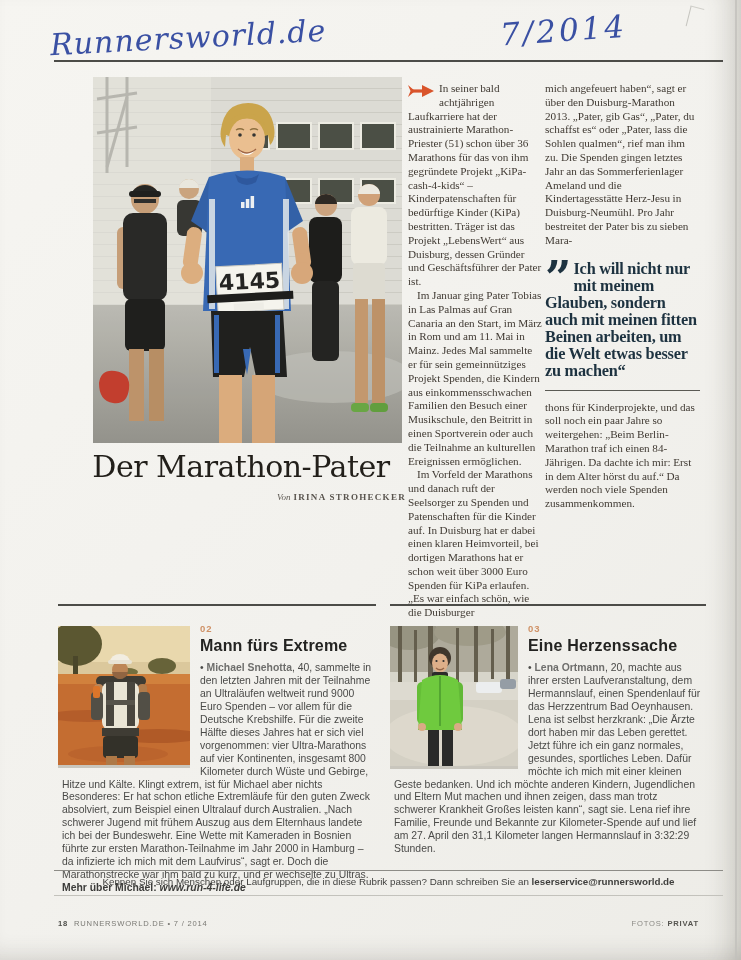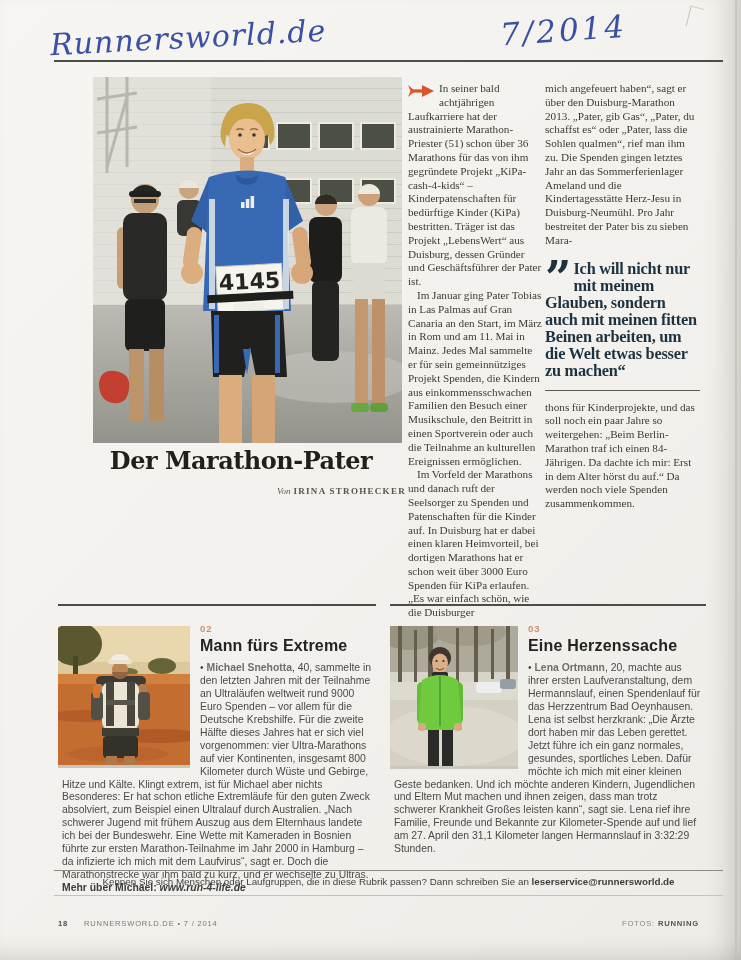--- a/index.html
+++ b/index.html
@@ -38,22 +38,22 @@
   .pull-quote{margin:12px 0 0 0;color:#1d3240;font-family:"Liberation Serif",serif;
     font-weight:bold;font-size:16.3px;line-height:17px;letter-spacing:-0.2px;}
   .q-mark{float:left;font-family:"DejaVu Serif",serif;font-weight:bold;font-size:46px;
     line-height:30px;margin:3px 5px 0 0;letter-spacing:-3px;}
   .quote-rule{border:none;border-top:1.5px solid #5a5a54;margin:11px 0 10px 0;}
 
   
   .title-block{position:absolute;left:76px;top:442px;width:330px;}
   .art-num{font-size:10px;font-weight:bold;letter-spacing:1px;color:#cf9166;text-align:right;}
   .num-01{padding-right:44px;}
-  .main-title{margin:1px 0 0 0;text-align:center;font-family:"DejaVu Serif",serif;font-weight:bold;
-    font-size:24px;line-height:36px;color:#221f1a;letter-spacing:-0.5px;}
+  .main-title{margin:7px 0 0 0;text-align:center;font-family:"DejaVu Serif",serif;font-weight:normal;
+    font-size:30px;line-height:36px;color:#221f1a;letter-spacing:-0.5px;}
   .intro{margin:9px 0 0 0;text-align:right;font-size:13.2px;line-height:16.8px;color:#4e4e4c;}
   .intro b{color:#3f3f3d;}
   .byline{margin-top:7px;text-align:right;font-family:"Liberation Serif",serif;font-size:9px;color:#59544e;}
   .byline .von{font-style:italic;}
   .byline .name{letter-spacing:1.3px;font-weight:600;margin-left:3px;}
 
   
   .mini-article{position:absolute;top:604px;}
   .mini-left{left:58px;width:318px;}
   .mini-right{left:390px;width:316px;}
@@ -66,21 +66,21 @@
   .mini-name{font-weight:bold;color:#6e6e6c;}
   .more-sans{font-weight:bold;color:#3c3c3a;}
   .more-sans .url{font-style:italic;}
 
   
   .f-rule1{position:absolute;left:54px;top:870px;width:669px;height:1px;background:#8d8c87;}
   .f-rule2{position:absolute;left:54px;top:895px;width:669px;height:1px;background:#c3c2bc;}
   .f-note{position:absolute;left:54px;top:876px;width:669px;text-align:center;font-size:9.8px;color:#3f3f3d;}
   .f-note .email{font-weight:bold;}
   .f-bottom-left{position:absolute;left:58px;top:919px;font-size:7.6px;letter-spacing:.8px;color:#7a7974;}
-  .f-bottom-left .pg{font-weight:bold;color:#4e4e4a;margin-right:16px;}
+  .f-bottom-left .pg{font-weight:bold;color:#4e4e4a;margin-right:6px;}
   .f-bottom-right{position:absolute;right:42px;top:919px;font-size:7.6px;letter-spacing:.8px;color:#8b8a85;}
   .f-bottom-right .credit{font-weight:bold;color:#55544f;margin-left:3px;}
 </style>
 </head>
 <body>
 
 <div class="page">
   <div class="edge-line"></div>
   <div class="corner-curl"></div>
 
@@ -320,14 +320,14 @@
       <div class="mini-num">03</div>
       <h3 class="mini-title">Eine Herzenssache</h3>
       <p><span>•</span><span class="mini-name"> Lena Ortmann</span><span>, 20, machte aus ihrer ersten Laufveranstaltung, dem Hermannslauf, einen Spendenlauf für das Herzzentrum Bad Oeynhausen. Lena ist selbst herzkrank: „Die Ärzte dort haben mir das Leben gerettet. Jetzt führe ich ein ganz normales, gesundes, sportliches Leben. Dafür möchte ich mich mit einer kleinen Geste bedanken. Und ich möchte anderen Kindern, Jugendlichen und Eltern Mut machen und ihnen zeigen, dass man trotz schwerer Krankheit Großes leisten kann“, sagt sie. Lena rief ihre Familie, Freunde und Bekannte zur Kilometer-Spende auf und lief am 27. April den 31,1 Kilometer langen Hermannslauf in 3:32:29 Stunden.</span></p>
     </div>
   </div>
 
   <div class="f-rule1"></div>
   <div class="f-note"><span>Kennen Sie sich Menschen oder Laufgruppen, die in diese Rubrik passen? Dann schreiben Sie an </span><span class="email">leserservice@runnersworld.de</span></div>
   <div class="f-rule2"></div>
   <div class="f-bottom-left"><span class="pg">18</span><span>RUNNERSWORLD.DE  •  7 / 2014</span></div>
-  <div class="f-bottom-right"><span>FOTOS:</span><span class="credit">RUNNING</span></div>
+  <div class="f-bottom-right"><span>FOTOS:</span><span class="credit">PRIVAT</span></div>
 </div>
 
 </body></html>

